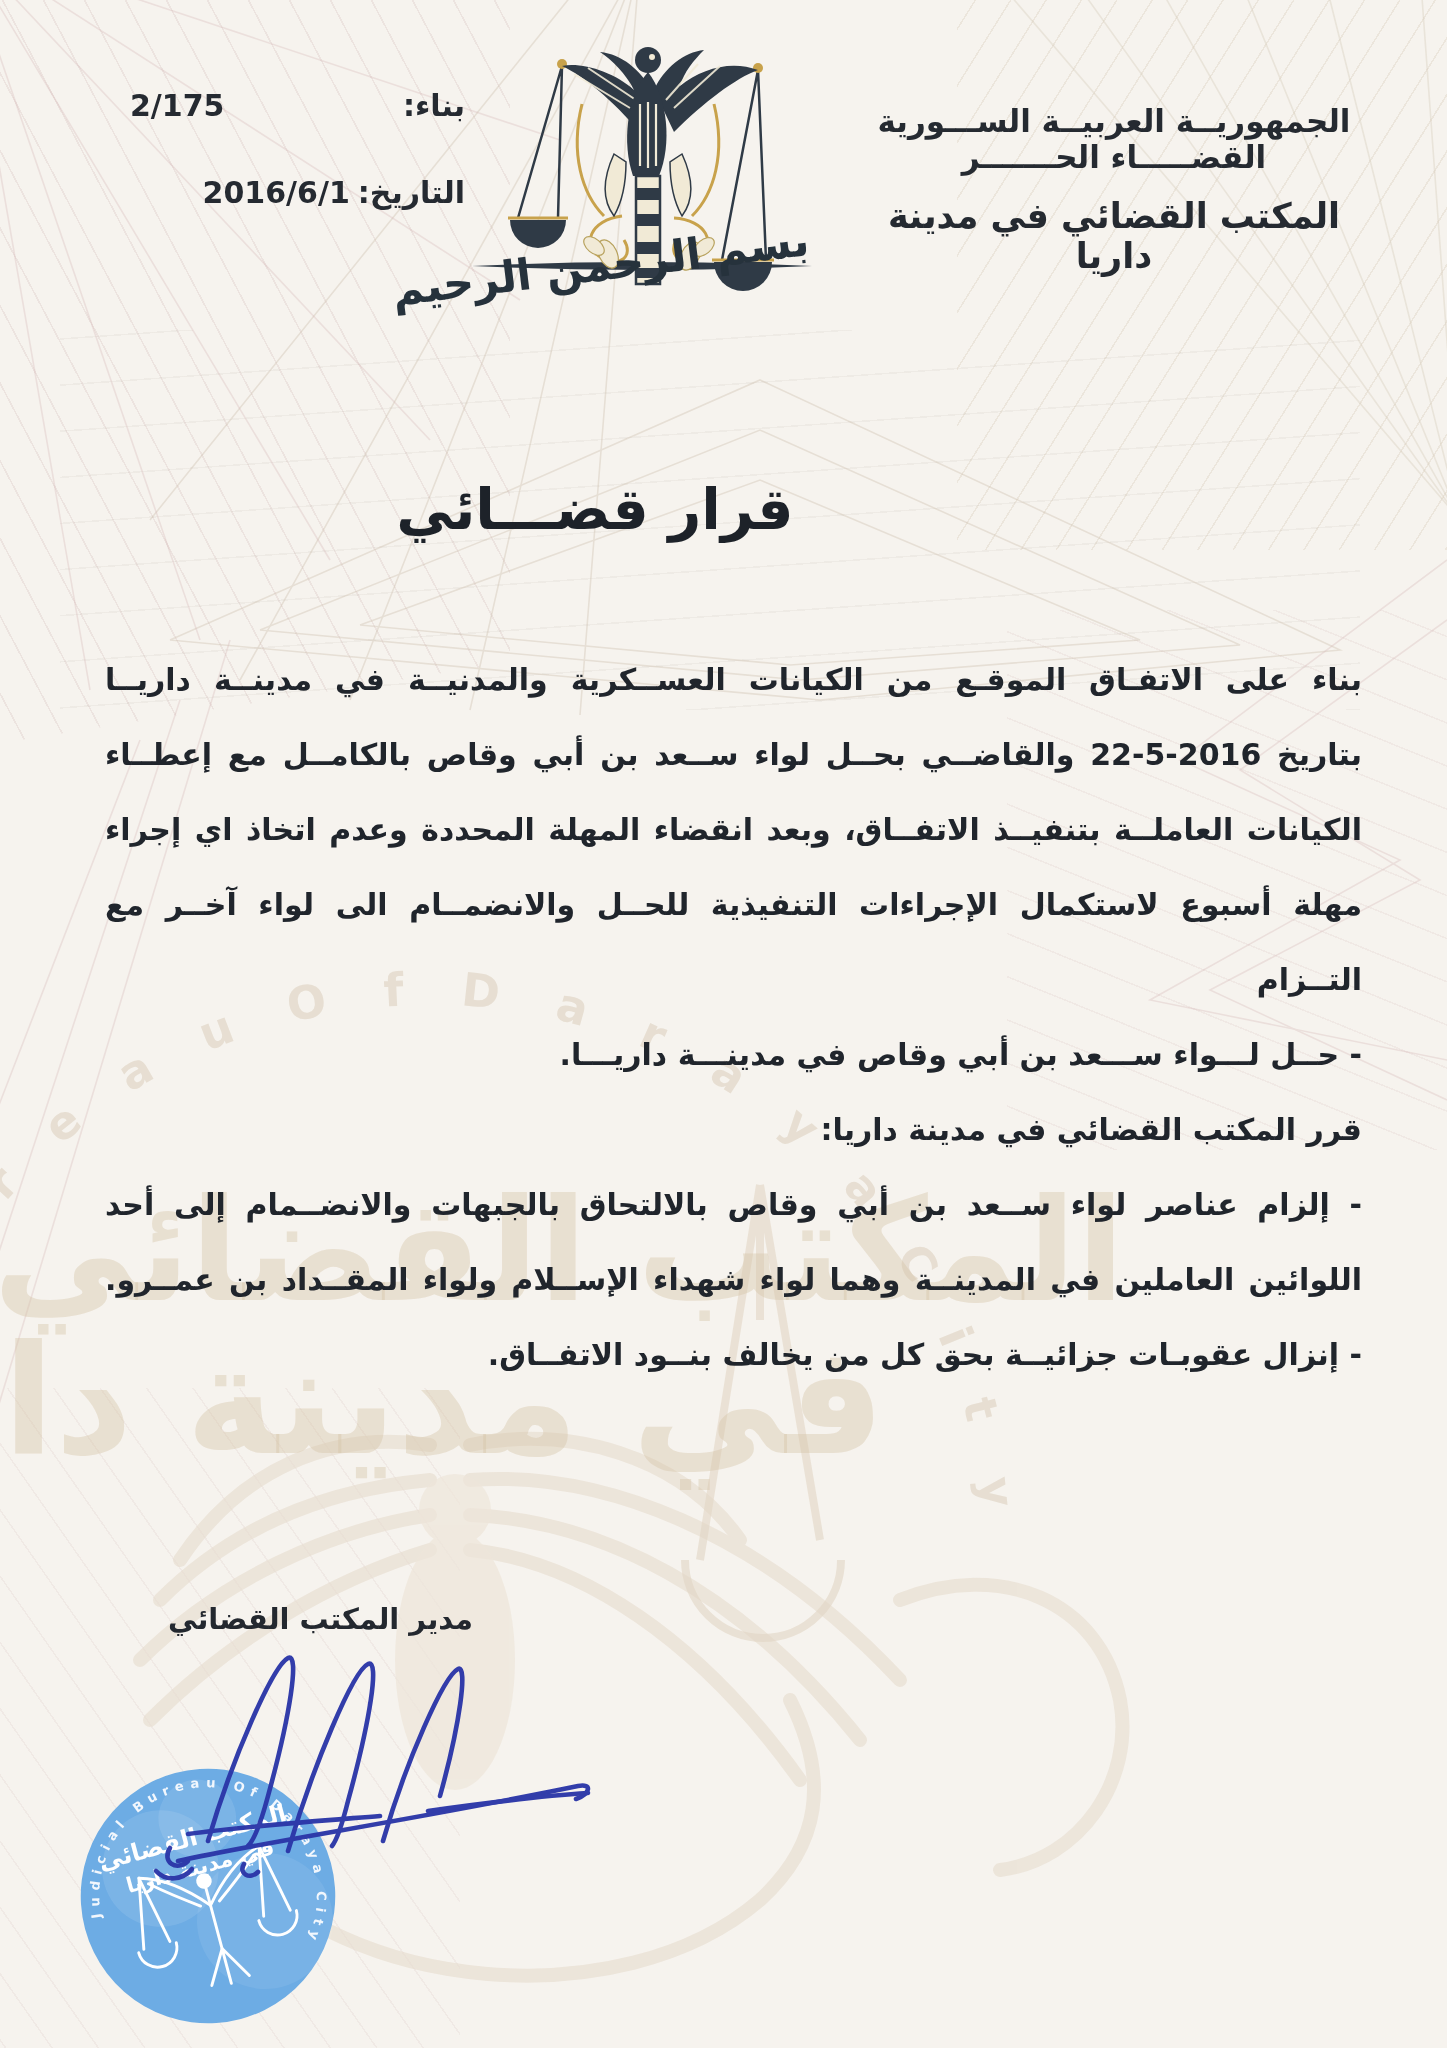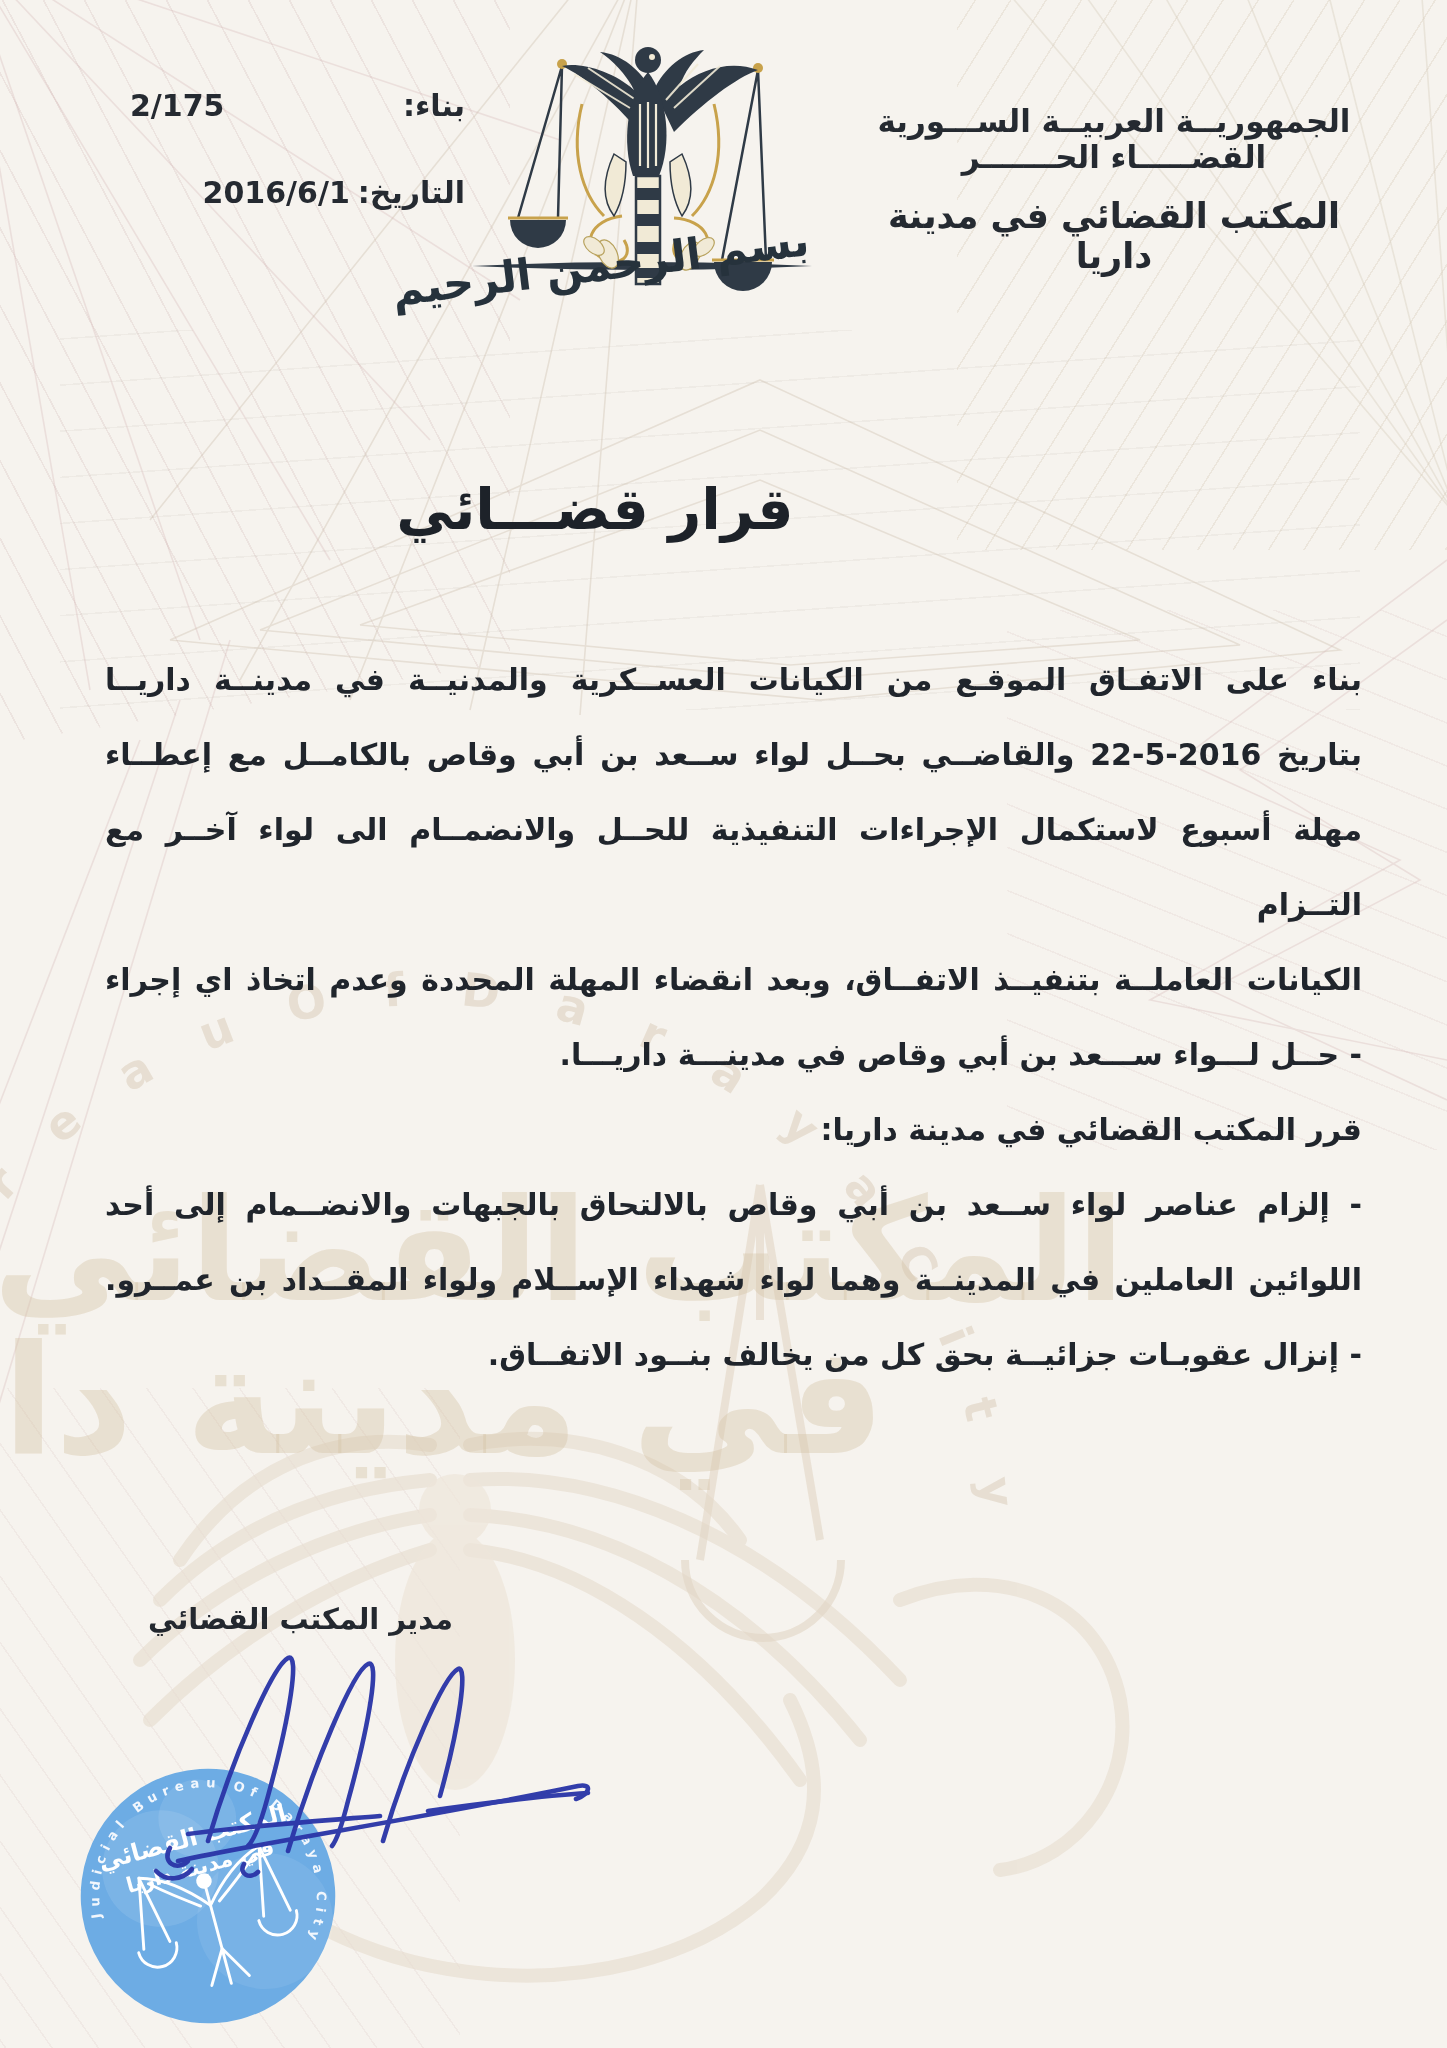--- a/index.html
+++ b/index.html
@@ -47,21 +47,21 @@
   .body-text .ln{line-height:75px;}
   .just{text-align:justify;text-align-last:justify;}
   .rgt{text-align:right;}
   .just2{text-align:justify;text-align-last:justify;}
   
   .wm-ar{position:absolute;direction:rtl;font-weight:bold;color:rgba(213,194,166,.40);
     text-align:center;white-space:nowrap;pointer-events:none;}
   .wm-ar1{left:15px;top:1168px;width:1110px;font-size:142px;letter-spacing:8px;}
   .wm-ar2{left:25px;top:1312px;width:860px;font-size:152px;letter-spacing:6px;}
   
-  .sig-title{position:absolute;left:128px;top:1602px;width:345px;text-align:center;direction:rtl;
+  .sig-title{position:absolute;left:128px;top:1602px;width:345px;direction:rtl;
     font-size:29px;font-weight:bold;color:#23282f;}
   .stamp{position:absolute;left:72px;top:1760px;width:272px;height:272px;}
   .signature{position:absolute;left:148px;top:1636px;width:470px;height:252px;}
   .z1{z-index:1}.z2{z-index:2}.z3{z-index:3}.z4{z-index:4}
 </style>
 </head>
 <body>
 
 <div class="page">
 
@@ -200,22 +200,22 @@
     </svg>
   </div>
 
   <div class="bismillah z2">بسم الرحمن الرحيم</div>
 
   <div class="doc-title z2">قرار قضـــائي</div>
 
   <div class="body-text z2">
     <div class="ln just">بناء على الاتفـاق الموقـع من الكيانات العســكرية والمدنيــة في مدينــة داريــا</div>
     <div class="ln just">بتاريخ 2016-5-22 والقاضــي بحــل لواء ســعد بن أبي وقاص بالكامــل مع إعطــاء</div>
+    <div class="ln just">الكيانات العاملــة بتنفيــذ الاتفــاق، وبعد انقضاء المهلة المحددة وعدم اتخاذ اي إجراء</div>
     <div class="ln just">مهلة أسبوع لاستكمال الإجراءات التنفيذية للحــل والانضمــام الى لواء آخــر مع التــزام</div>
-    <div class="ln just">الكيانات العاملــة بتنفيــذ الاتفــاق، وبعد انقضاء المهلة المحددة وعدم اتخاذ اي إجراء</div>
     <div class="ln rgt">- حــل لـــواء ســـعد بن أبي وقاص في مدينـــة داريـــا.</div>
     <div class="ln rgt">قرر المكتب القضائي في مدينة داريا:</div>
     <div class="ln just2">- إلزام عناصر لواء ســعد بن أبي وقاص بالالتحاق بالجبهات والانضــمام إلى أحد اللوائين العاملين في المدينــة وهما لواء شهداء الإســلام ولواء المقــداد بن عمــرو.</div>
     <div class="ln rgt">- إنزال عقوبـات جزائيــة بحق كل من يخالف بنــود الاتفــاق.</div>
   </div>
 
   <div class="sig-title z2">مدير المكتب القضائي</div>
 
   <div class="stamp z3">
     <svg width="272" height="272" viewBox="0 0 280 280">

